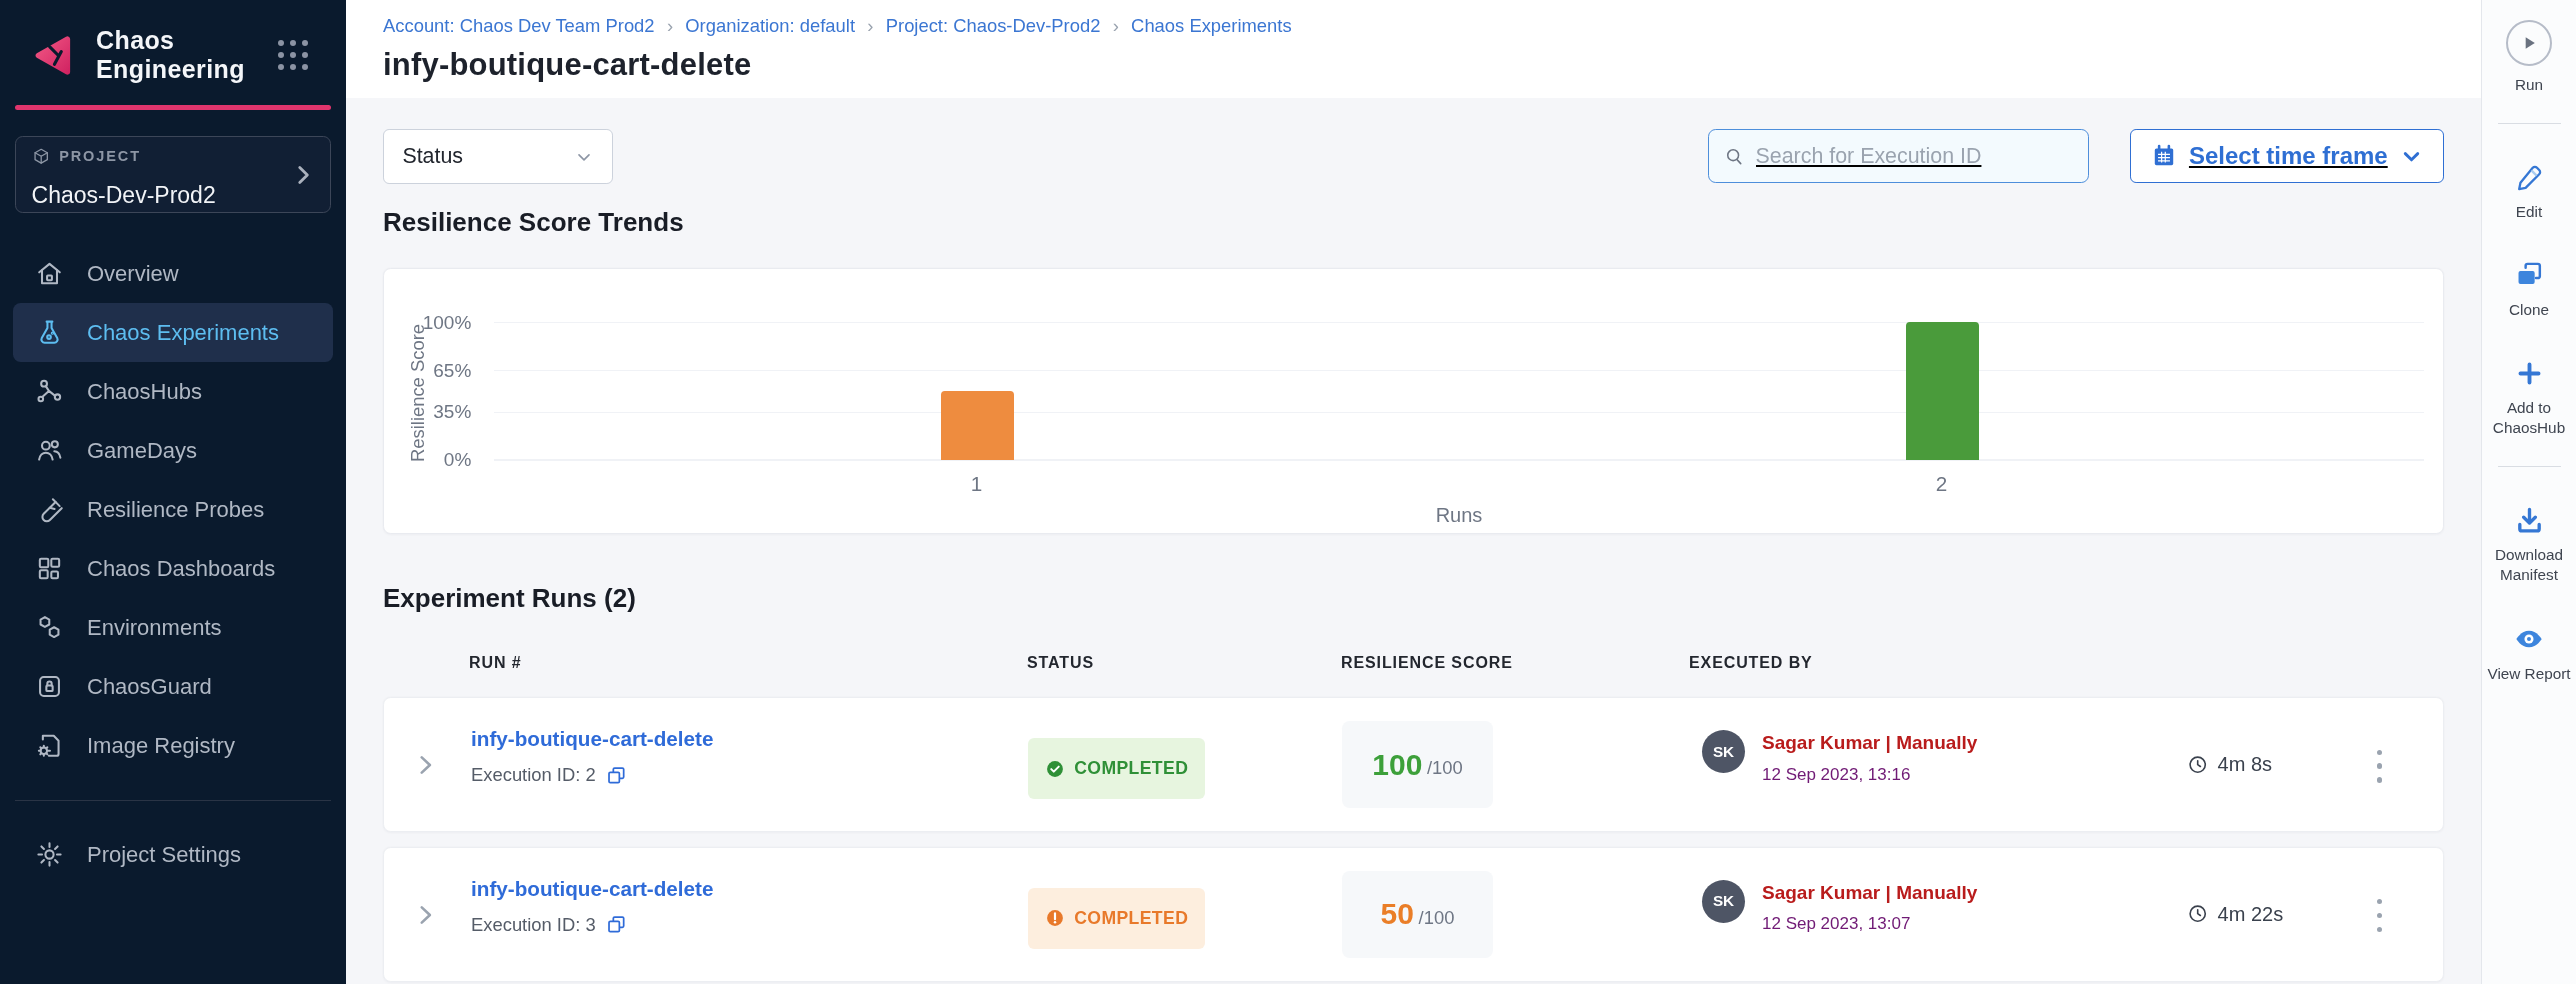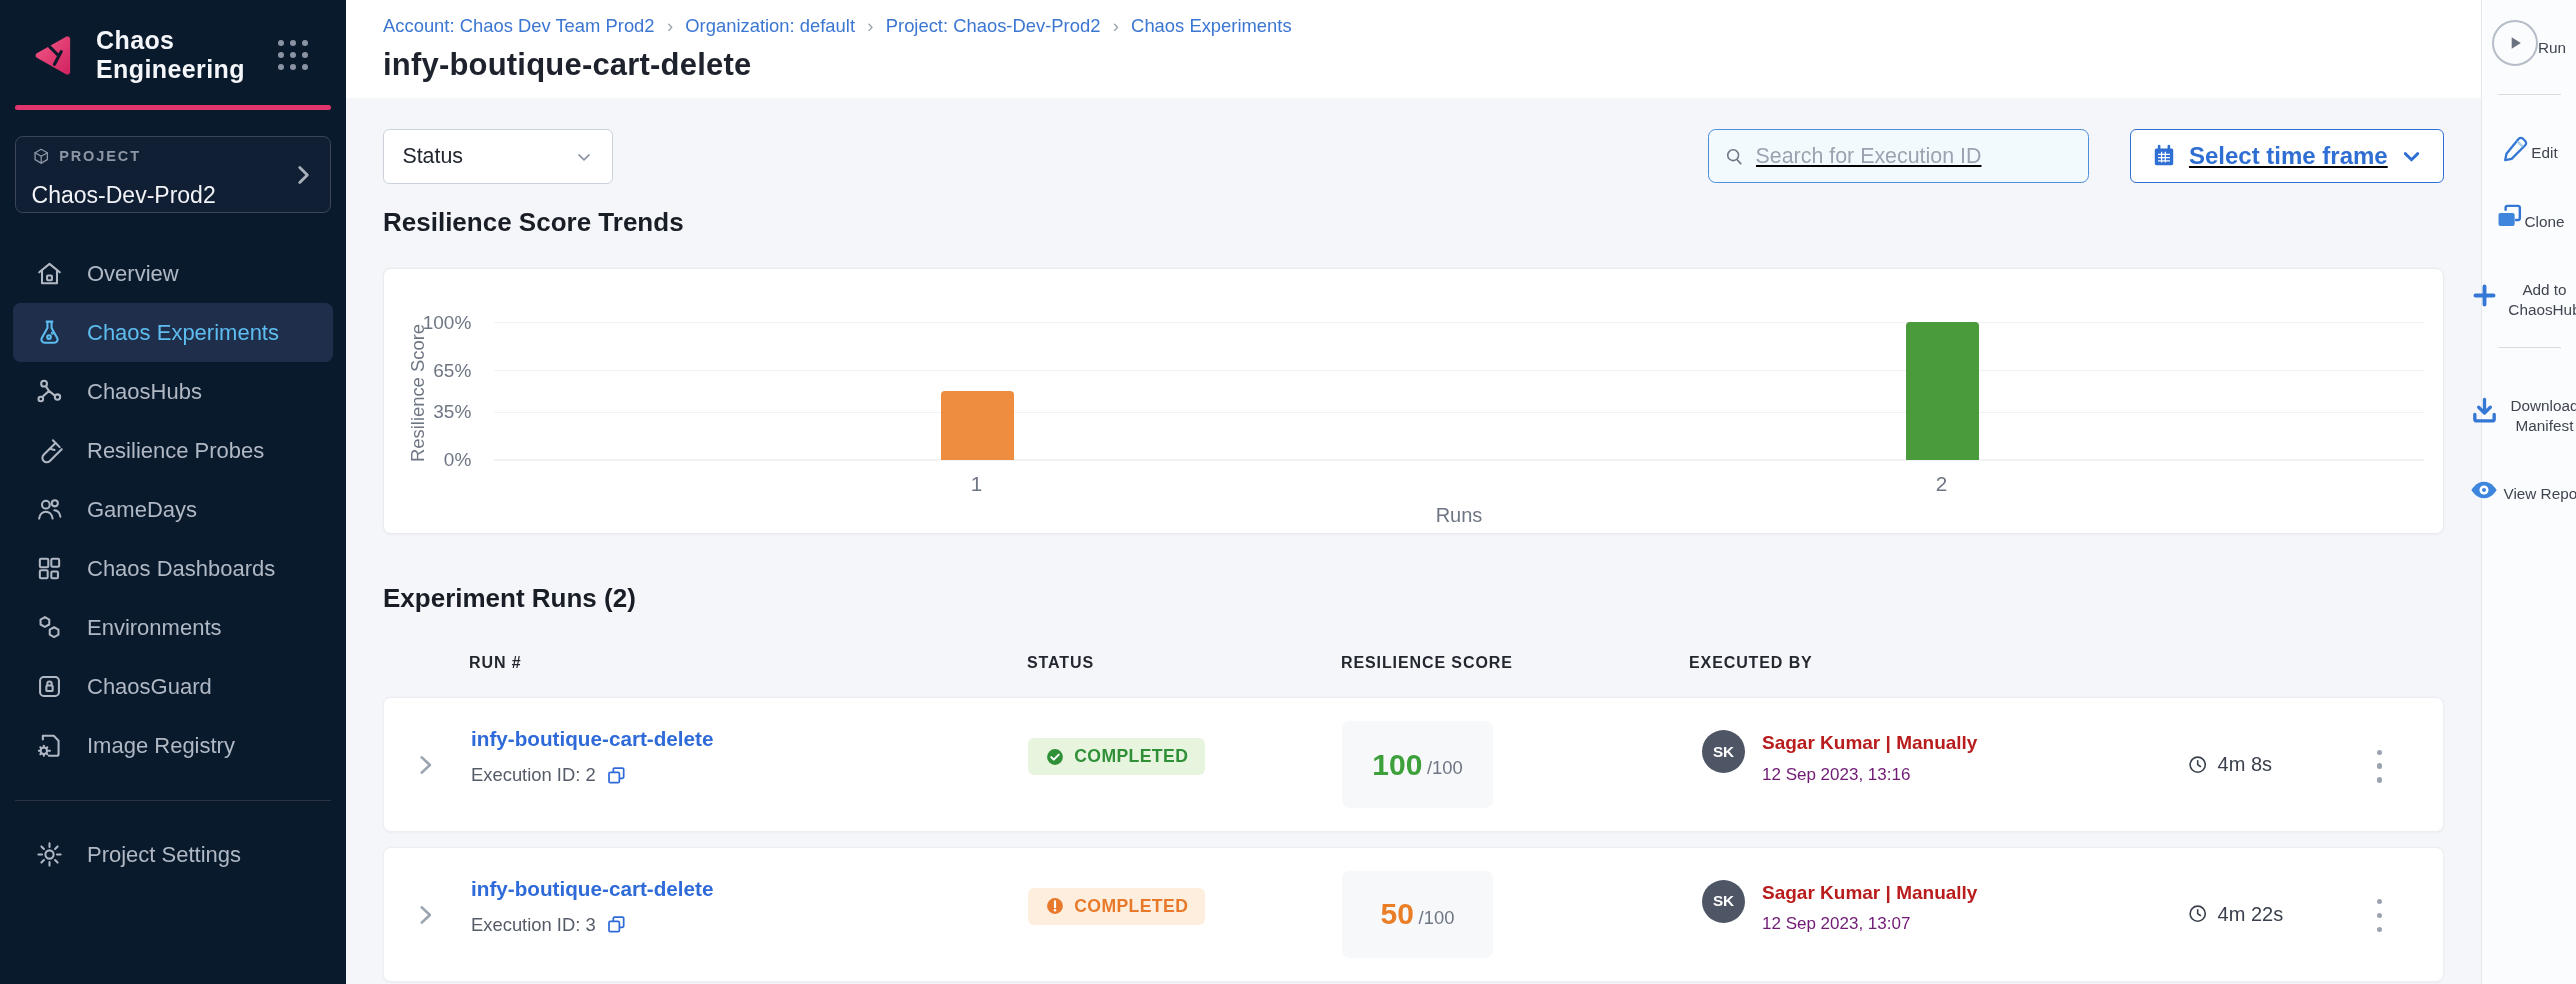--- a/index.html
+++ b/index.html
@@ -21,21 +21,21 @@
   .nav-item { display:flex; align-items:center; gap:23px; height:59px; margin:0 13px; padding:0 22px; border-radius:7.7px; color:#b0b8c4; font-size:22px; cursor:pointer; }
   .nav-item svg { flex:0 0 29px; }
   .nav-item.active { background:#1f2f4b; color:#5dbdf0; }
   .nav-divider { border-top:1.5px solid #2a3445; margin:24.5px 15.3px; }
   .icon-stroke { stroke:currentColor; fill:none; stroke-width:1.7; stroke-linecap:round; stroke-linejoin:round; }
 
   
   .rightbar { position:absolute; right:0; top:0; width:95px; height:985px; background:#fbfcfd; border-left:1.5px solid #e4e7ec; display:flex; flex-direction:column; align-items:center; padding-top:20px; z-index:5; }
   .rp-label { font-size:15.3px; color:#3f4550; text-align:center; line-height:20px; margin-top:9.2px; }
   .rp-divider { width:63px; border-top:1.5px solid #d9dde3; margin-top:27.6px; }
-  .rp-item { margin-top:38px; display:flex; flex-direction:row; align-items:center; cursor:pointer; }
+  .rp-item { margin-top:38px; display:flex; flex-direction:column; align-items:center; cursor:pointer; }
   .run-circle { width:46px; height:46px; border:2.3px solid #b6bcc8; border-radius:50%; background:#fbfcfd; display:flex; align-items:center; justify-content:center; cursor:pointer; }
 
   
   .header { position:absolute; left:346px; top:0; width:2135px; height:98px; background:#ffffff; z-index:4; }
   .breadcrumb { position:absolute; left:37px; top:15.3px; display:flex; align-items:center; gap:12.3px; font-size:18.4px; }
   .breadcrumb a { color:#3b76d2; text-decoration:none; cursor:pointer; }
   .crumb-sep { color:#9aa3af; font-size:18.4px; }
   .page-title { position:absolute; left:37px; top:47px; font-size:31px; font-weight:bold; color:#1d222c; letter-spacing:0.2px; }
   .header-right { position:absolute; right:37px; top:12.3px; display:flex; align-items:center; gap:32px; }
   .chaos-studio { color:#3b76d2; font-size:23px; cursor:pointer; }
@@ -69,21 +69,21 @@
   
   .table-header { position:relative; height:23px; margin-top:40px; }
   .table-header span { position:absolute; top:0; font-size:16px; font-weight:bold; letter-spacing:0.9px; color:#23272f; }
   .col-run { left:86px; } .col-status { left:644px; } .col-score { left:958px; } .col-exec { left:1306px; }
   .row-card { position:relative; margin-top:20px; width:2061px; height:135px; background:#fff; border:0.8px solid #eceef2; border-radius:7.7px; box-shadow:0 0.8px 2.3px rgba(20,30,60,.04); }
   .row-card + .row-card { margin-top:14.5px; }
   .row-chevron { position:absolute; left:27.6px; top:54px; cursor:pointer; }
   .run-name { position:absolute; left:87px; top:29px; font-size:20.7px; font-weight:bold; color:#2f6bd8; text-decoration:none; cursor:pointer; }
   .exec-line { position:absolute; left:87px; top:66px; display:flex; align-items:center; gap:10.7px; font-size:18.4px; color:#555c68; }
   .copy-icon { cursor:pointer; }
-  .status-badge { position:absolute; left:644px; top:40px; display:inline-flex; align-items:center; gap:9.2px; padding:8px 17px; border-radius:6.1px; font-size:17.6px; font-weight:bold; letter-spacing:0.4px; }
+  .status-badge { position:absolute; left:644px; top:40px; display:inline-flex; align-items:center; gap:9.2px; padding:20px 17px; border-radius:6.1px; font-size:17.6px; font-weight:bold; letter-spacing:0.4px; }
   .row-card[data-kind="success"] .status-badge { background:#e7f5df; color:#2f9037; }
   .row-card[data-kind="warning"] .status-badge { background:#fdeede; color:#e8792a; }
   .row-card .icon-warning { display:none; } .row-card .icon-success { display:none; }
   .row-card[data-kind="success"] .icon-success { display:block; }
   .row-card[data-kind="warning"] .icon-warning { display:block; }
   .score-chip { position:absolute; left:958px; top:23px; width:151px; height:87px; background:#f6f8fa; border-radius:7.7px; display:flex; align-items:center; justify-content:center; gap:4.6px; }
   .score-num { font-size:30px; font-weight:bold; }
   .row-card[data-kind="success"] .score-num { color:#3da03a; }
   .row-card[data-kind="warning"] .score-num { color:#ea7e27; }
   .score-denom { font-size:18.4px; color:#6e7684; margin-top:7.7px; }
@@ -160,34 +160,34 @@
       <svg width="29" height="29" viewBox="0 0 24 24" class="icon-stroke">
         <circle cx="7.5" cy="5.5" r="2.4"></circle>
           <circle cx="4.8" cy="18.2" r="1.9"></circle>
           <circle cx="18.6" cy="16.6" r="2.2"></circle>
         <path d="M8.9 7.6l2.6 3.9M11.5 11.5l-5.5 5M11.5 11.5l5.2 4.1"></path>
       </svg>
       <span>ChaosHubs</span>
     </li>
     <li class="nav-item">
       <svg width="29" height="29" viewBox="0 0 24 24" class="icon-stroke">
-        <path d="M14.8 3.6l5.6 5.6"></path>
-          <path d="M17 5.8L7.2 15.6a3.6 3.6 0 1 0 5.1 5.1l9.8-9.8"></path>
-          <path d="M12.2 10.6l4 1"></path>
-      </svg>
-      <span>Resilience Probes</span>
-    </li>
-    <li class="nav-item">
-      <svg width="29" height="29" viewBox="0 0 24 24" class="icon-stroke">
         <circle cx="9" cy="8" r="3.2"></circle>
           <path d="M3.4 19.5c.5-3.6 2.9-5.7 5.6-5.7s5.1 2.1 5.6 5.7"></path>
         <circle cx="16.4" cy="6.9" r="2.5"></circle>
           <path d="M16 12.6c2.7.2 4.5 2.2 5 5.3"></path>
       </svg>
       <span>GameDays</span>
+    </li>
+    <li class="nav-item">
+      <svg width="29" height="29" viewBox="0 0 24 24" class="icon-stroke">
+        <path d="M14.8 3.6l5.6 5.6"></path>
+          <path d="M17 5.8L7.2 15.6a3.6 3.6 0 1 0 5.1 5.1l9.8-9.8"></path>
+          <path d="M12.2 10.6l4 1"></path>
+      </svg>
+      <span>Resilience Probes</span>
     </li>
     <li class="nav-item">
       <svg width="29" height="29" viewBox="0 0 24 24" class="icon-stroke">
         <rect x="4" y="4" width="7" height="7" rx="1"></rect>
           <rect x="13.5" y="4" width="6.5" height="6.5" rx="1"></rect>
         <rect x="4" y="13.5" width="6.5" height="6.5" rx="1"></rect>
           <rect x="13.5" y="14.5" width="5.5" height="5.5" rx="1"></rect>
       </svg>
       <span>Chaos Dashboards</span>
     </li>

